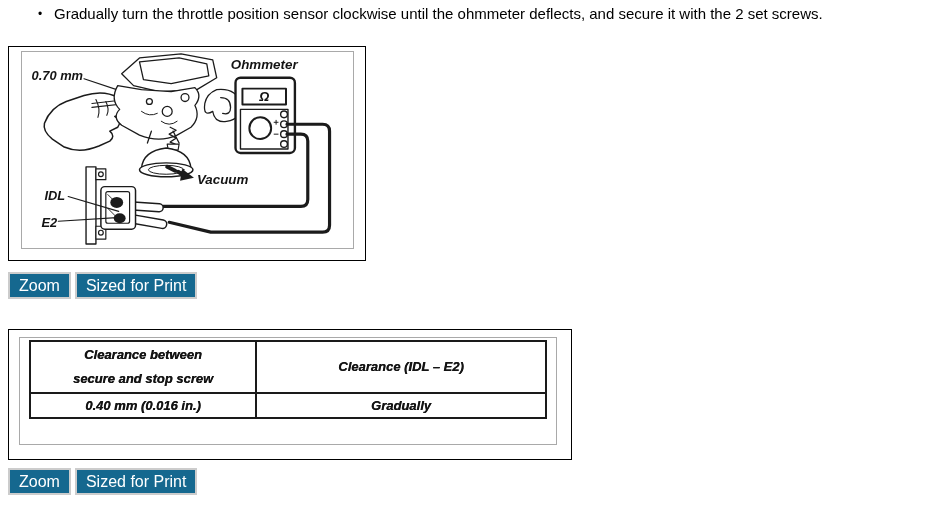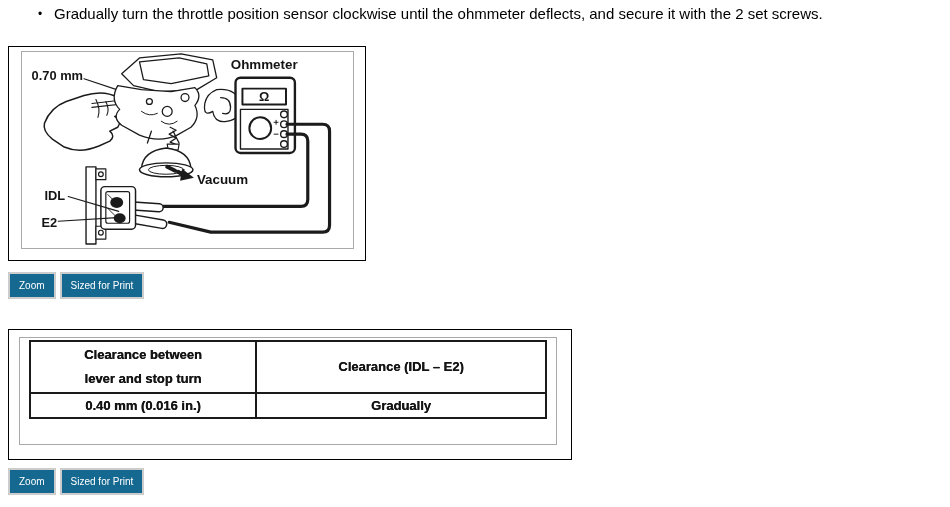--- a/index.html
+++ b/index.html
@@ -7,42 +7,42 @@
   .page { position:relative; width:950px; height:507px; background:#fff; overflow:hidden; }
 
   
   .bullet-line { position:absolute; left:38px; top:5px; width:900px; font-size:15px; color:#000; }
   .bullet-line .bullet { display:inline-block; width:16px; font-size:12px; vertical-align:1px; }
 
   
   .fig-frame { position:absolute; border:1px solid #000; background:#fff; }
   .fig1 { left:8px;  top:46px;  width:356px; height:213px; }
   .fig2 { left:8px;  top:329px; width:562px; height:129px; }
-  .scan-area { position:absolute; border:1px solid #a9a9a9; background:#fff; }
+  .scan-area { position:absolute; border:1px solid #a9a9a9; background:#fff;font-style:italic; }
   .fig1 .scan-area { left:12px; top:4px; width:331px; height:196px; }
   .fig2 .scan-area { left:10px; top:7px; width:536px; height:106px; }
 
   svg.diagram { position:absolute; left:0; top:0; width:100%; height:100%; }
   svg.diagram text { font-family:"Liberation Sans",sans-serif; font-weight:bold; fill:#141414; }
 
   
   .scan-table { border-collapse:collapse; width:518px; margin:2px auto 0 auto; table-layout:fixed; }
   .scan-table td { border:2px solid #1a1a1a; text-align:center; vertical-align:middle;
                    font-size:13px; font-weight:bold; color:#141414;
                    text-shadow:0.3px 0 0 currentColor; padding:0; }
   .scan-table .col1 { width:224px; }
   .scan-table .hdr  { height:50px; line-height:24px; }
   .scan-table .row  { height:23px; }
 
   
   .btn-row { position:absolute; left:8px; display:flex; gap:4px; }
   .btn-row.r1 { top:272px; }
   .btn-row.r2 { top:468px; }
   .btn { height:27px; padding:0 9px; background:var(--button-bg,#15688F); color:var(--button-text,#fff);
-         border:2px solid #cccccc; font-family:"Liberation Sans",sans-serif; font-size:10px;
+         border:2px solid #cccccc; font-family:"Liberation Sans",sans-serif; font-size:16px;
          line-height:22px; cursor:pointer; }
 </style>
 </head>
 <body>
 
 <div class="page">
 
   <div class="bullet-line">
     <span class="bullet">•</span><span>Gradually turn the throttle position sensor clockwise until the ohmmeter deflects, and secure it with the 2 set screws.</span>
   </div>
@@ -145,21 +145,21 @@
     <button class="btn">Sized for Print</button>
   </div>
 
   <div class="fig-frame fig2">
     <div class="scan-area">
       <table class="scan-table">
         <tbody>
           <tr>
             <td class="col1 hdr">
               <div>Clearance between</div>
-              <div>lever and stop turn</div>
+              <div>secure and stop screw</div>
             </td>
             <td class="hdr">Clearance (IDL – E2)</td>
           </tr>
           <tr class="row">
             <td class="col1 row">0.40 mm (0.016 in.)</td>
             <td class="row">Gradually</td>
           </tr>
         </tbody>
       </table>
     </div>

